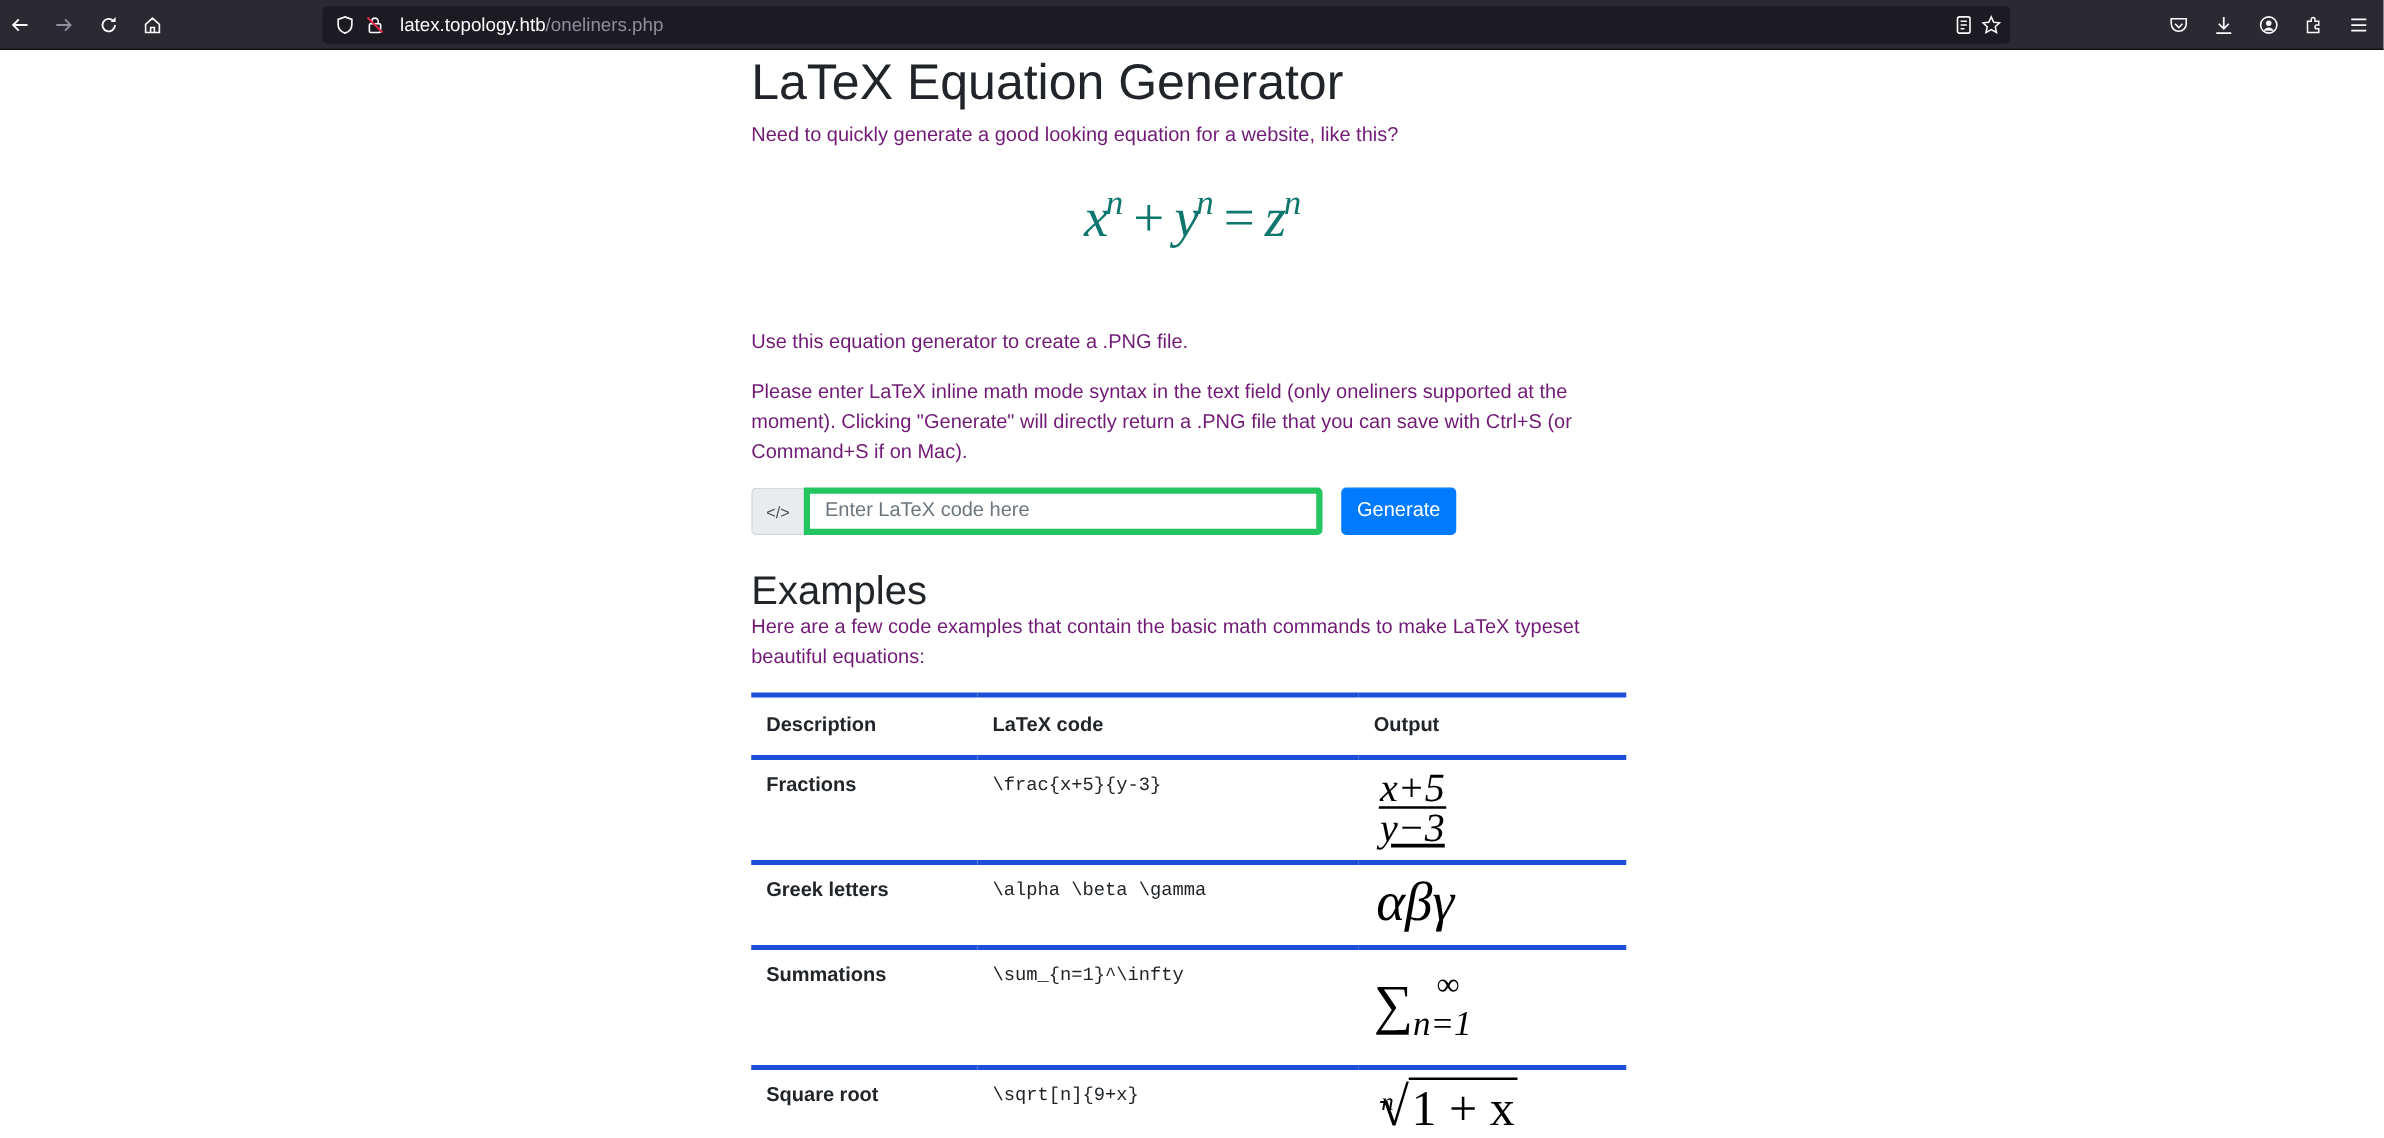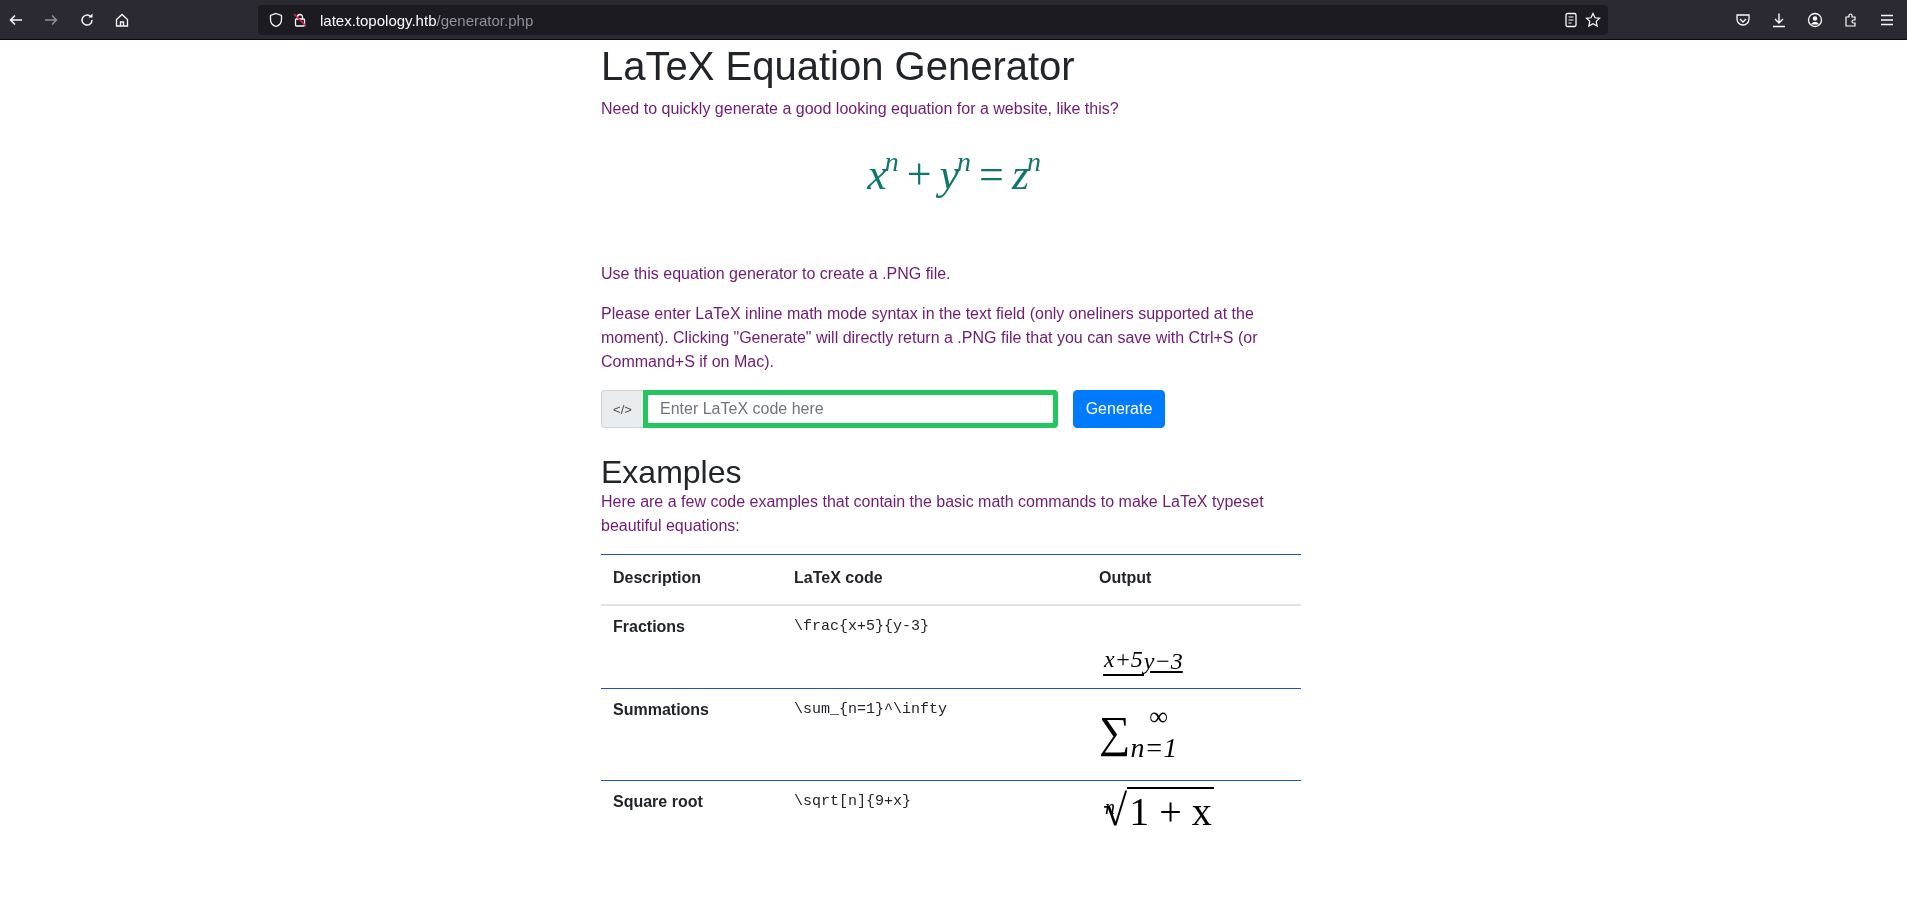--- a/index.html
+++ b/index.html
@@ -28,31 +28,31 @@
 
   .input-group { position: absolute; left: 0; top: 350px; width: 457px; height: 38px; display: flex; }
   .ig-prepend { width: 42px; height: 38px; background: #e9ecef; border: 1px solid #ced4da; border-right: none; border-radius: 4px 0 0 4px; display: flex; align-items: center; justify-content: center; color: #495057; font-size: 13px; }
   .ig-input { flex: 1; height: 38px; border: 5px solid #22c55e; border-radius: 0 4px 4px 0; padding: 6px 12px; font-family: "Liberation Sans", sans-serif; font-size: 16px; color: #495057; background: #fff; outline: none; }
   .ig-input::placeholder { color: #6c757d; }
   .btn-generate { position: absolute; left: 472px; top: 350px; width: 92px; height: 38px; background: #007bff; border: 1px solid #007bff; border-radius: 4px; color: #fff; font-family: "Liberation Sans", sans-serif; font-size: 16px; cursor: pointer; }
 
   h2 { position: absolute; left: 0; top: 412px; font-size: 32px; font-weight: 400; line-height: 40px; color: #212529; }
 
   table { position: absolute; left: 0; top: 514px; width: 700px; border-collapse: collapse; font-size: 16px; }
-  th, td { text-align: left; vertical-align: top; padding: 12px; border-top: 1px solid #1d4ed8; }
+  th, td { text-align: left; vertical-align: top; padding: 12px; border-top: 4px solid #1d4ed8; }
   thead th { border-bottom: 2px solid #dee2e6; font-weight: 700; height: 50px; padding-top: 14px; }
   td.desc { font-weight: 700; width: 181px; }
   td.code { font-family: "Liberation Mono", monospace; font-size: 15px; color: #212529; width: 305px; }
   td.out { font-family: "Liberation Serif", serif; color: #000; padding-top: 8px; }
   tr.r-frac td { height: 83px; }
   tr.r-greek td { height: 65px; }
   tr.r-sum td { height: 65px; }
   tr.r-sqrt td { height: 65px; }
 
-  .frac { display: inline-flex; flex-direction: row; align-items: center; font-size: 24px; line-height: 28px; font-style: italic; margin-left: 4px; margin-top: 31px; }
+  .frac { display: inline-flex; flex-direction: column; align-items: center; font-size: 32px; line-height: 28px; font-style: italic; margin-left: 4px; }
   .frac .num { border-bottom: 2px solid #000; padding: 0 1px 1px; }
   .frac .den { padding-top: 1px; text-decoration: underline; }
   .greek { font-size: 44px; font-style: italic; line-height: 44px; margin-left: 2px; }
   .sum { font-size: 30px; line-height: 40px; white-space: nowrap; }
   .sum .sig { font-size: 44px; font-style: normal; }
   .sum .sub { font-size: 28px; font-style: italic; vertical-align: -10px; }
   .sum .supx { font-size: 26px; vertical-align: 22px; margin-left: -28px; }
   .sqrt { font-size: 40px; line-height: 44px; white-space: nowrap; position: relative; display: inline-block; padding-left: 4px; }
   .sqrt .idx { font-size: 20px; font-style: italic; position: absolute; left: 6px; top: -4px; }
   .sqrt .rad { font-size: 44px; }
@@ -86,21 +86,21 @@
 
   <div class="urlbar">
     <svg class="url-icon" style="left:10px" viewBox="0 0 16 16">
         <path d="M8 1.5l5.5 2v4c0 3.5-2.5 6-5.5 7-3-1-5.5-3.5-5.5-7v-4z" fill="none" stroke="currentColor" stroke-width="1.3"></path>
       </svg>
     <svg class="url-icon" style="left:34px" viewBox="0 0 16 16">
         <rect x="3.5" y="7" width="9" height="7" rx="1" fill="none" stroke="currentColor" stroke-width="1.3"></rect>
         <path d="M5.5 7V5a2.5 2.5 0 0 1 5 0v2" fill="none" stroke="currentColor" stroke-width="1.3"></path>
         <path d="M2 2l12 12" stroke="#e22850" stroke-width="1.5"></path>
       </svg>
-    <div class="url-text"><span class="host">latex.topology.htb</span><span>/generator.php</span></div>
+    <div class="url-text"><span class="host">latex.topology.htb</span><span>/oneliners.php</span></div>
     <svg class="url-right-icon" style="left:1305px" viewBox="0 0 16 16">
         <rect x="3" y="1.5" width="10" height="13" rx="1.5" fill="none" stroke="currentColor" stroke-width="1.3"></rect>
         <path d="M5.5 5h5M5.5 8h5M5.5 11h3" stroke="currentColor" stroke-width="1.2"></path>
       </svg>
     <svg class="url-right-icon" style="left:1327px" viewBox="0 0 16 16">
         <path d="M8 1.5l2 4.3 4.6.5-3.4 3.1 1 4.6L8 11.7 3.8 14l1-4.6L1.4 6.3l4.6-.5z" fill="none" stroke="currentColor" stroke-width="1.2"></path>
       </svg>
   </div>
 
   <div class="tb-btn" style="left:1731px">
@@ -163,20 +163,25 @@
       <tr class="r-frac">
         <td class="desc">Fractions</td>
         <td class="code">\frac{x+5}{y-3}</td>
         <td class="out">
           <span class="frac">
             <span class="num">x+5</span>
             <span class="den">y−3</span>
           </span>
         </td>
       </tr>
+      <tr class="r-greek">
+        <td class="desc">Greek letters</td>
+        <td class="code">\alpha \beta \gamma</td>
+        <td class="out"><span class="greek">αβγ</span></td>
+      </tr>
       <tr class="r-sum">
         <td class="desc">Summations</td>
         <td class="code">\sum_{n=1}^\infty</td>
         <td class="out"><span class="sum"><span class="sig">∑</span><span class="sub">n=1</span><span class="supx">∞</span></span></td>
       </tr>
       <tr class="r-sqrt">
         <td class="desc">Square root</td>
         <td class="code">\sqrt[n]{9+x}</td>
         <td class="out"><span class="sqrt"><span class="idx">n</span><span class="rad">√</span><span class="body">1 + x</span></span></td>
       </tr>

